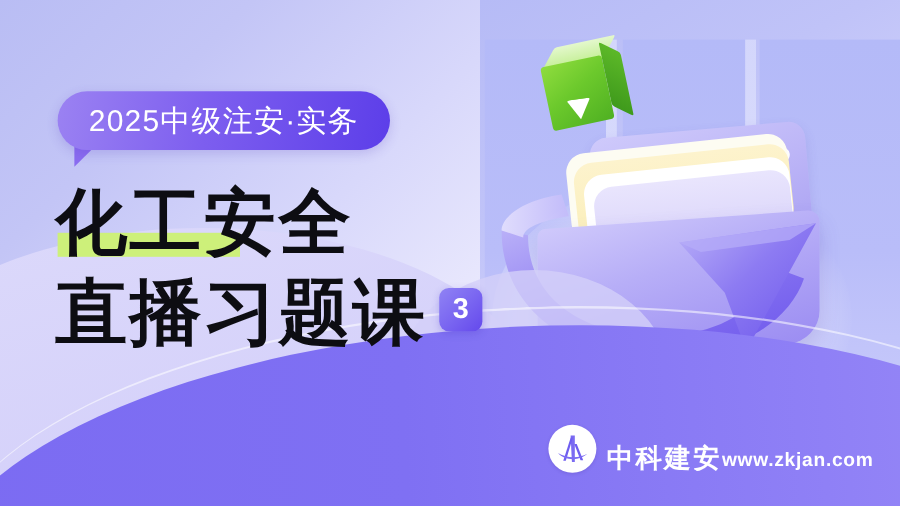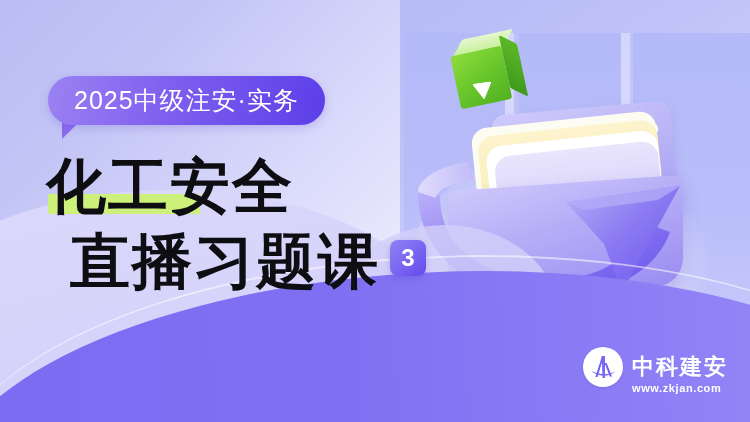--- a/index.html
+++ b/index.html
@@ -135,21 +135,21 @@
     font-family:"Liberation Sans","DejaVu Sans",sans-serif;
   }
   .badge-tail{
     position:absolute;left:62px;top:122px;width:0;height:0;
     border-left:0 solid transparent;border-right:17px solid transparent;
     border-top:17px solid #8a6cf0;
   }
 
   .headline{position:absolute;left:46px;top:155px;width:420px;}
   .hl-row{position:relative;display:flex;align-items:center;}
-  .hl-row + .hl-row{margin-top:12px;margin-left:24px;}
+  .hl-row + .hl-row{margin-top:12px;}
   .hl-mark{
     position:absolute;left:2px;bottom:4px;width:152px;height:20px;
     background:#cdf07a;z-index:0;
   }
   .hl-text{
     position:relative;z-index:1;
     font-family:"DejaVu Serif","Liberation Serif",serif;
     font-weight:700;font-size:60px;line-height:1.05;color:#0d0d12;
     letter-spacing:2px;white-space:nowrap;
   }
@@ -165,27 +165,27 @@
     font-family:"Liberation Sans","DejaVu Sans",sans-serif;
   }
 
   
   .logo{position:absolute;right:22px;bottom:28px;display:flex;align-items:center;gap:9px;}
   .logo-mark{
     width:40px;height:40px;border-radius:50%;background:#ffffff;
     display:flex;align-items:center;justify-content:center;flex:none;
     box-shadow:0 1px 3px rgba(60,40,140,.18);
   }
-  .logo-text{display:flex;flex-direction:column;line-height:1;margin-top:16px;}
+  .logo-text{display:flex;flex-direction:row;line-height:1;margin-top:16px;}
   .logo-name{
     color:#ffffff;font-size:22px;font-weight:700;letter-spacing:2px;
     font-family:"Liberation Sans","DejaVu Sans",sans-serif;
   }
   .logo-url{
-    color:#ffffff;font-size:11px;font-weight:700;letter-spacing:.6px;margin-top:5px;
+    color:#ffffff;font-size:16px;font-weight:700;letter-spacing:.6px;margin-top:5px;
     font-family:"Liberation Sans","DejaVu Sans",sans-serif;
   }
 </style>
 </head>
 <body>
 
 <div class="banner">
 
   <div class="scene">
     <div class="scene-bg"></div>

